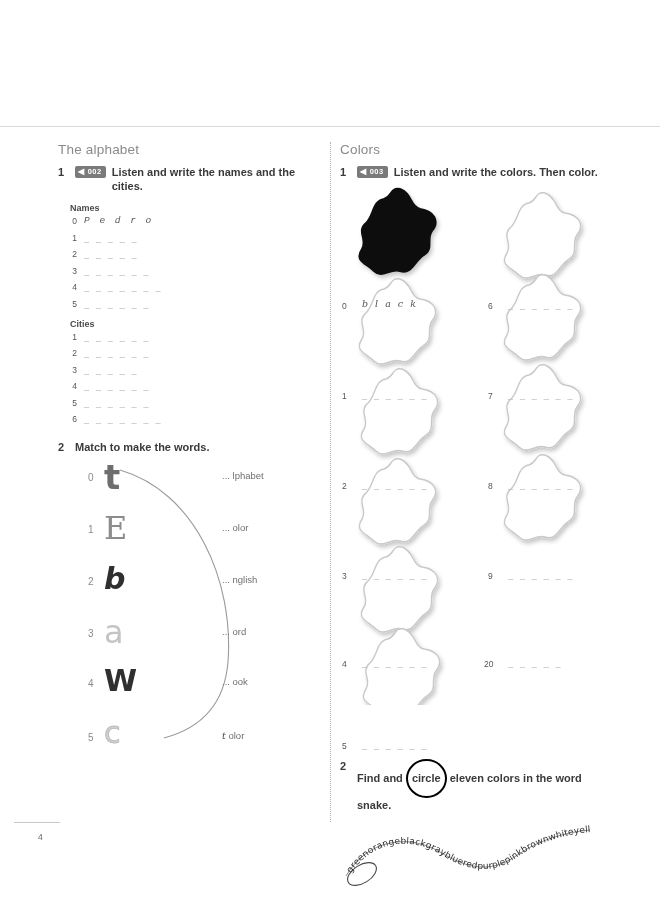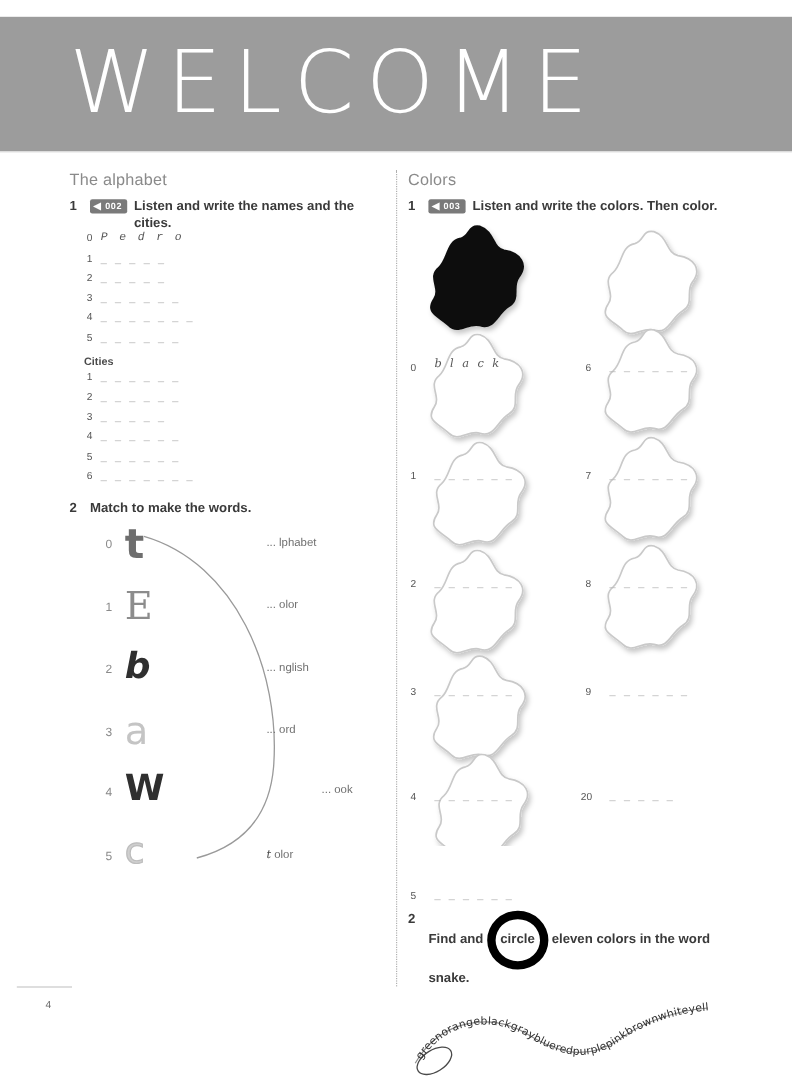--- a/index.html
+++ b/index.html
@@ -87,21 +87,21 @@
   .g0{top:-6px;font-size:34px;font-weight:bold;color:#6e6e6e;}
   .g1{top:46px;font-size:32px;color:#8c8c8c;font-family:"DejaVu Serif",serif;}
   .g2{top:98px;font-size:30px;font-weight:bold;font-style:italic;color:#2f2f2f;}
   .g3{top:150px;font-size:32px;color:#c4c4c4;}
   .g4{top:200px;font-size:30px;font-weight:bold;color:#2f2f2f;}
   .g5{top:252px;font-size:30px;color:#cfcfcf;-webkit-text-stroke:1px #bdbdbd;}
 
   .word{
     position:absolute;left:164px;font-size:9.5px;color:#6f6f6f;
   }
-  .w0{top:4px;} .w1{top:56px;} .w2{top:108px;} .w3{top:160px;} .w4{top:210px;margin-left:46px;} .w5{top:264px;}
+  .w0{top:4px;} .w1{top:56px;} .w2{top:108px;} .w3{top:160px;} .w4{top:210px;} .w5{top:264px;}
   .w5 .marker{font-family:"DejaVu Serif",serif;font-style:italic;color:#4a4a4a;}
 
   .curve{position:absolute;left:58px;top:-4px;}
 
   
   .blobs{position:relative;height:520px;margin-top:6px;}
   .blob-label{
     position:absolute;font-size:8.5px;color:#555;
   }
   .blob-dashes{
@@ -112,49 +112,47 @@
     font-size:9.5px;color:#555;letter-spacing:2px;text-align:right;
   }
 
   
   .snake{position:relative;height:80px;margin-top:6px;}
 
   .footer-rule{position:absolute;left:14px;top:822px;width:46px;border-top:1px solid #c8c8c8;}
   .page-num{position:absolute;left:38px;top:832px;font-size:8.5px;color:#6a6a6a;}
 
   .circle-word{
-    display:inline-block;border:7px solid #000000;border-radius:50%;
+    display:inline-block;border:2px solid #000000;border-radius:50%;
     padding:12px 4px;line-height:11px;
   }
 </style>
 </head>
 <body>
 
 <div class="page">
 
-  <div class="banner">
-    <div class="banner-title">WELCOME</div>
-  </div>
   <div class="header-rule"></div>
   <div class="divider"></div>
 
   <div class="col col-left">
 
     <div class="sec-title">The alphabet</div>
 
     <div class="ex">
       <div class="ex-head">
         <span class="ex-num">1</span>
         <span class="audio-chip">
           <span class="spk">◀</span>
           <span>002</span>
         </span>
         <span class="ex-text">Listen and write the names and the cities.</span>
       </div>
 
+      <div class="sublabel">Names</div>
 
       <div class="linerow">
         <span class="idx">0</span>
         <span class="answer">P e d r o</span>
       </div>
       <div class="linerow">
         <span class="idx">1</span>
         <span class="dashes">_ _ _ _ _</span>
       </div>
       <div class="linerow">

